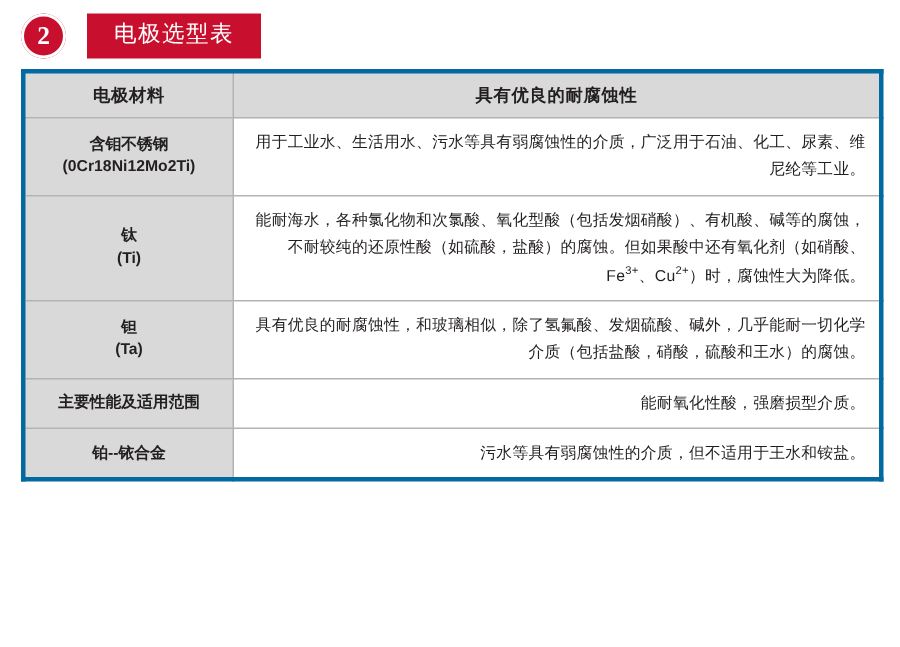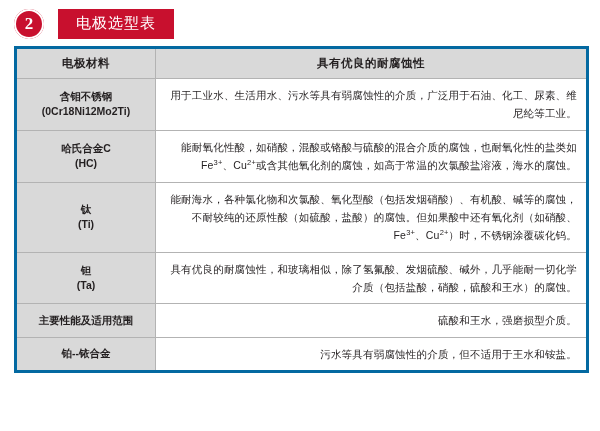--- a/index.html
+++ b/index.html
@@ -136,53 +136,44 @@
 
         <tr>
           <td class="mat">
             <span class="sub">含钼不锈钢</span>
             <span class="sub">(0Cr18Ni12Mo2Ti)</span>
           </td>
           <td class="desc">用于工业水、生活用水、污水等具有弱腐蚀性的介质，广泛用于石油、化工、尿素、维尼纶等工业。</td>
         </tr>
 
 
-        <tr>
-          <td class="mat">
-            <span class="sub">哈氏合金C</span>
-            <span class="sub">(HC)</span>
-          </td>
-          <td class="desc">
-            <span>能耐氧化性酸，如硝酸，混酸或铬酸与硫酸的混合介质的腐蚀，也耐氧化性的盐类如Fe</span><sup>3+</sup><span>、Cu</span><sup>2+</sup><span>或含其他氧化剂的腐蚀，如高于常温的次氯酸盐溶液，海水的腐蚀。</span>
-          </td>
-        </tr>
 
         <tr>
           <td class="mat">
             <span class="sub">钛</span>
             <span class="sub">(Ti)</span>
           </td>
           <td class="desc">
-            <span>能耐海水，各种氯化物和次氯酸、氧化型酸（包括发烟硝酸）、有机酸、碱等的腐蚀，不耐较纯的还原性酸（如硫酸，盐酸）的腐蚀。但如果酸中还有氧化剂（如硝酸、Fe</span><sup>3+</sup><span>、Cu</span><sup>2+</sup><span>）时，不锈钢涂覆碳化钨。</span>
+            <span>能耐海水，各种氯化物和次氯酸、氧化型酸（包括发烟硝酸）、有机酸、碱等的腐蚀，不耐较纯的还原性酸（如硫酸，盐酸）的腐蚀。但如果酸中还有氧化剂（如硝酸、Fe</span><sup>3+</sup><span>、Cu</span><sup>2+</sup><span>）时，腐蚀性大为降低。</span>
           </td>
         </tr>
 
         <tr>
           <td class="mat">
             <span class="sub">钽</span>
             <span class="sub">(Ta)</span>
           </td>
           <td class="desc">具有优良的耐腐蚀性，和玻璃相似，除了氢氟酸、发烟硫酸、碱外，几乎能耐一切化学介质（包括盐酸，硝酸，硫酸和王水）的腐蚀。</td>
         </tr>
 
         <tr>
           <td class="mat">
             <span class="sub">主要性能及适用范围</span>
           </td>
-          <td class="desc">硫酸和王水，强磨损型介质。</td>
+          <td class="desc">能耐氧化性酸，强磨损型介质。</td>
         </tr>
 
         <tr>
           <td class="mat">
             <span class="sub">铂--铱合金</span>
           </td>
           <td class="desc">污水等具有弱腐蚀性的介质，但不适用于王水和铵盐。</td>
         </tr>
 
       </tbody>

